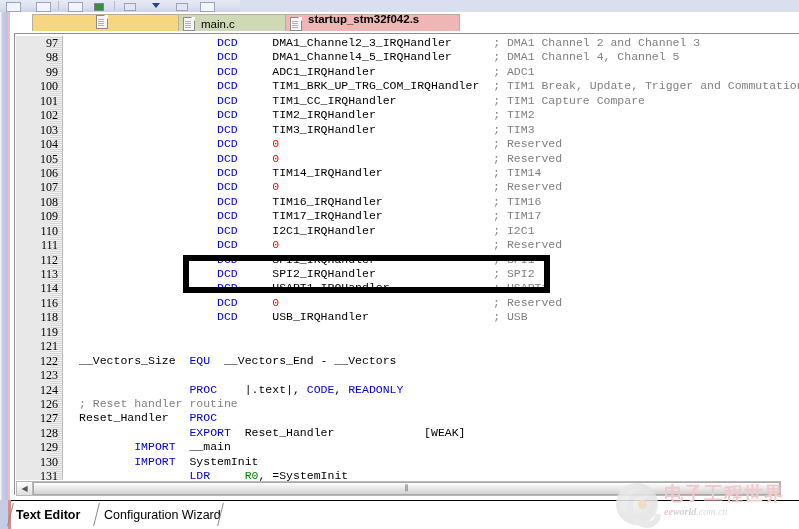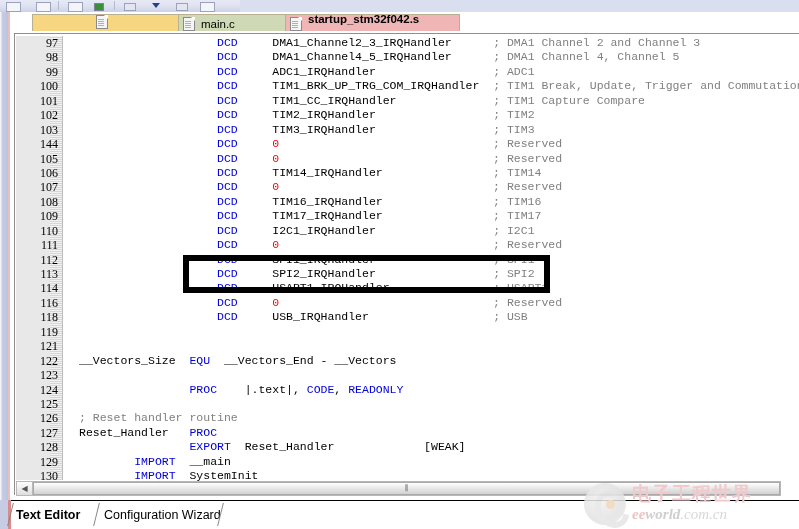--- a/index.html
+++ b/index.html
@@ -147,29 +147,29 @@
   #sheet1{left:104px;}
   .sheet-sep{
     position:absolute;top:503px;height:23px;width:11px;
   }
   .sheet-sep:before{
     content:"";position:absolute;left:4px;top:0;width:1px;height:23px;
     background:#888;transform:skewX(-14deg);
   }
 
   
-  .wm{position:absolute;left:580px;top:482px;width:187px;height:47px;pointer-events:none;text-decoration:underline;}
+  .wm{position:absolute;left:612px;top:482px;width:187px;height:47px;pointer-events:none;text-decoration:underline;}
   .wm-cn{
     position:absolute;left:52px;top:-1px;
     font-family:"DejaVu Sans",sans-serif;font-size:19px;font-weight:bold;
     color:#f0c9cc;letter-spacing:1px;white-space:nowrap;
   }
   .wm-en{
     position:absolute;left:52px;top:24px;
-    font-family:"Liberation Serif",serif;font-size:15px;font-style:italic;
+    font-family:"Liberation Serif",serif;font-size:10px;font-style:italic;
     white-space:nowrap;
   }
   .wm-ee{color:#efc3c6;font-weight:bold;}
   .wm-world{color:#cfcfcf;font-weight:bold;}
   .wm-dom{color:#d8d8d8;}
   .wm-logo{
     position:absolute;left:4px;top:1px;width:42px;height:42px;
     border-radius:50%;
     background:radial-gradient(circle at 40% 40%,#f2f2f2,#e2e2e2 60%,#eeeeee 100%);
     opacity:.85;
@@ -228,39 +228,38 @@
   <div class="gutter-edge"></div>
 
   <div class="code" id="code-area">
       <div class="row"><span class="ln">97</span><span class="txt"><span class="pl">                    </span><span class="kw">DCD</span><span class="pl">     </span><span class="pl">DMA1_Channel2_3_IRQHandler</span><span class="pl">      </span><span class="cmt">; DMA1 Channel 2 and Channel 3</span></span></div>
       <div class="row"><span class="ln">98</span><span class="txt"><span class="pl">                    </span><span class="kw">DCD</span><span class="pl">     </span><span class="pl">DMA1_Channel4_5_IRQHandler</span><span class="pl">      </span><span class="cmt">; DMA1 Channel 4, Channel 5</span></span></div>
       <div class="row"><span class="ln">99</span><span class="txt"><span class="pl">                    </span><span class="kw">DCD</span><span class="pl">     </span><span class="pl">ADC1_IRQHandler</span><span class="pl">                 </span><span class="cmt">; ADC1</span></span></div>
       <div class="row"><span class="ln">100</span><span class="txt"><span class="pl">                    </span><span class="kw">DCD</span><span class="pl">     </span><span class="pl">TIM1_BRK_UP_TRG_COM_IRQHandler</span><span class="pl">  </span><span class="cmt">; TIM1 Break, Update, Trigger and Commutation</span></span></div>
       <div class="row"><span class="ln">101</span><span class="txt"><span class="pl">                    </span><span class="kw">DCD</span><span class="pl">     </span><span class="pl">TIM1_CC_IRQHandler</span><span class="pl">              </span><span class="cmt">; TIM1 Capture Compare</span></span></div>
       <div class="row"><span class="ln">102</span><span class="txt"><span class="pl">                    </span><span class="kw">DCD</span><span class="pl">     </span><span class="pl">TIM2_IRQHandler</span><span class="pl">                 </span><span class="cmt">; TIM2</span></span></div>
       <div class="row"><span class="ln">103</span><span class="txt"><span class="pl">                    </span><span class="kw">DCD</span><span class="pl">     </span><span class="pl">TIM3_IRQHandler</span><span class="pl">                 </span><span class="cmt">; TIM3</span></span></div>
-      <div class="row"><span class="ln">144</span><span class="txt"><span class="pl">                    </span><span class="kw">DCD</span><span class="pl">     </span><span class="num">0</span><span class="pl">                               </span><span class="cmt">; Reserved</span></span></div>
+      <div class="row"><span class="ln">104</span><span class="txt"><span class="pl">                    </span><span class="kw">DCD</span><span class="pl">     </span><span class="num">0</span><span class="pl">                               </span><span class="cmt">; Reserved</span></span></div>
       <div class="row"><span class="ln">105</span><span class="txt"><span class="pl">                    </span><span class="kw">DCD</span><span class="pl">     </span><span class="num">0</span><span class="pl">                               </span><span class="cmt">; Reserved</span></span></div>
       <div class="row"><span class="ln">106</span><span class="txt"><span class="pl">                    </span><span class="kw">DCD</span><span class="pl">     </span><span class="pl">TIM14_IRQHandler</span><span class="pl">                </span><span class="cmt">; TIM14</span></span></div>
       <div class="row"><span class="ln">107</span><span class="txt"><span class="pl">                    </span><span class="kw">DCD</span><span class="pl">     </span><span class="num">0</span><span class="pl">                               </span><span class="cmt">; Reserved</span></span></div>
       <div class="row"><span class="ln">108</span><span class="txt"><span class="pl">                    </span><span class="kw">DCD</span><span class="pl">     </span><span class="pl">TIM16_IRQHandler</span><span class="pl">                </span><span class="cmt">; TIM16</span></span></div>
       <div class="row"><span class="ln">109</span><span class="txt"><span class="pl">                    </span><span class="kw">DCD</span><span class="pl">     </span><span class="pl">TIM17_IRQHandler</span><span class="pl">                </span><span class="cmt">; TIM17</span></span></div>
       <div class="row"><span class="ln">110</span><span class="txt"><span class="pl">                    </span><span class="kw">DCD</span><span class="pl">     </span><span class="pl">I2C1_IRQHandler</span><span class="pl">                 </span><span class="cmt">; I2C1</span></span></div>
       <div class="row"><span class="ln">111</span><span class="txt"><span class="pl">                    </span><span class="kw">DCD</span><span class="pl">     </span><span class="num">0</span><span class="pl">                               </span><span class="cmt">; Reserved</span></span></div>
       <div class="row"><span class="ln">112</span><span class="txt"><span class="pl">                    </span><span class="kw">DCD</span><span class="pl">     </span><span class="pl">SPI1_IRQHandler</span><span class="pl">                 </span><span class="cmt">; SPI1</span></span></div>
       <div class="row"><span class="ln">113</span><span class="txt"><span class="pl">                    </span><span class="kw">DCD</span><span class="pl">     </span><span class="pl">SPI2_IRQHandler</span><span class="pl">                 </span><span class="cmt">; SPI2</span></span></div>
       <div class="row"><span class="ln">114</span><span class="txt"><span class="pl">                    </span><span class="kw">DCD</span><span class="pl">     </span><span class="pl">USART1_IRQHandler</span><span class="pl">               </span><span class="cmt">; USART1</span></span></div>
       <div class="row"><span class="ln">116</span><span class="txt"><span class="pl">                    </span><span class="kw">DCD</span><span class="pl">     </span><span class="num">0</span><span class="pl">                               </span><span class="cmt">; Reserved</span></span></div>
       <div class="row"><span class="ln">118</span><span class="txt"><span class="pl">                    </span><span class="kw">DCD</span><span class="pl">     </span><span class="pl">USB_IRQHandler</span><span class="pl">                  </span><span class="cmt">; USB</span></span></div>
       <div class="row"><span class="ln">119</span><span class="txt"></span></div>
       <div class="row"><span class="ln">121</span><span class="txt"></span></div>
       <div class="row"><span class="ln">122</span><span class="txt"><span class="pl">__Vectors_Size  </span><span class="kw">EQU</span><span class="pl">  __Vectors_End - __Vectors</span></span></div>
       <div class="row"><span class="ln">123</span><span class="txt"></span></div>
       <div class="row"><span class="ln">124</span><span class="txt"><span class="pl">                </span><span class="kw">PROC</span><span class="pl">    |.text|, </span><span class="kw">CODE</span><span class="pl">, </span><span class="kw">READONLY</span></span></div>
-      <div class="row"><span class="ln">125</span><span class="txt"></span></div>
       <div class="row"><span class="ln">126</span><span class="txt"><span class="cmt">; Reset handler routine</span></span></div>
       <div class="row"><span class="ln">127</span><span class="txt"><span class="pl">Reset_Handler   </span><span class="kw">PROC</span></span></div>
       <div class="row"><span class="ln">128</span><span class="txt"><span class="pl">                </span><span class="kw">EXPORT</span><span class="pl">  Reset_Handler             [WEAK]</span></span></div>
       <div class="row"><span class="ln">129</span><span class="txt"><span class="pl">        </span><span class="kw">IMPORT</span><span class="pl">  __main</span></span></div>
       <div class="row"><span class="ln">130</span><span class="txt"><span class="pl">        </span><span class="kw">IMPORT</span><span class="pl">  SystemInit</span></span></div>
       <div class="row"><span class="ln">131</span><span class="txt"><span class="pl">                </span><span class="kw">LDR</span><span class="pl">     </span><span class="reg">R0</span><span class="pl">, =SystemInit</span></span></div>
     </div>
 
   <div class="annot"></div>
 

